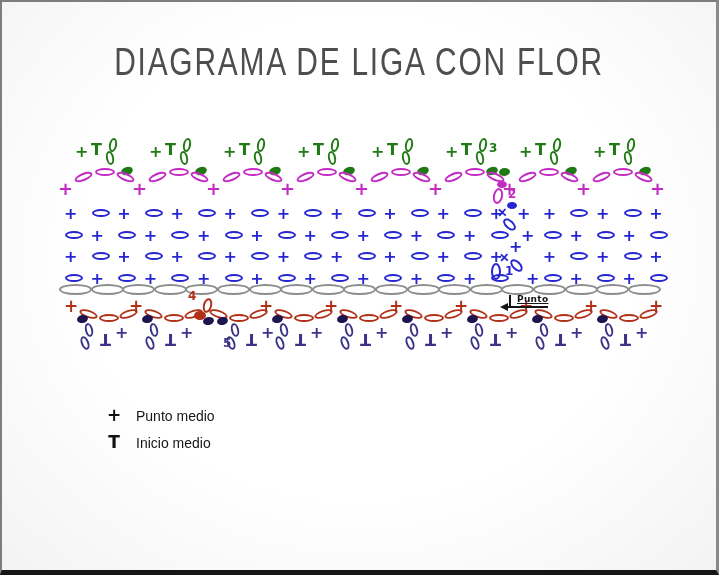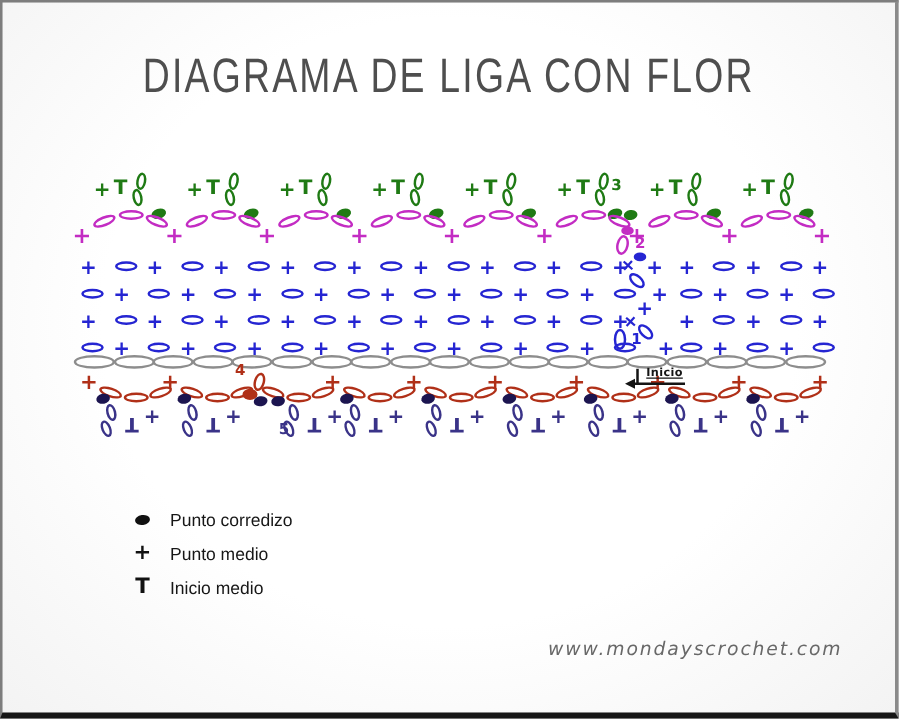--- a/index.html
+++ b/index.html
@@ -316,38 +316,31 @@
       <span class="sym" style="left: 618px; top: 329px; color: rgb(58, 51, 136); font-size: 16px; font-weight: 600; transform: rotate(180deg);">T</span>
       <span class="sym" style="left: 633px; top: 323px; color: rgb(58, 51, 136); font-size: 16px; font-weight: 600; transform: rotate(0deg);">+</span>
       <span class="sym" style="left: 503px; top: 263px; color: rgb(37, 37, 210); font-size: 12px; font-weight: 700; transform: rotate(0deg);">1</span>
       <span class="sym" style="left: 506px; top: 186px; color: rgb(195, 44, 195); font-size: 12px; font-weight: 700; transform: rotate(0deg);">2</span>
       <span class="sym" style="left: 487px; top: 140px; color: rgb(31, 122, 20); font-size: 12px; font-weight: 700; transform: rotate(0deg);">3</span>
       <span class="sym" style="left: 186px; top: 288px; color: rgb(176, 48, 24); font-size: 12px; font-weight: 700; transform: rotate(0deg);">4</span>
       <span class="sym" style="left: 221px; top: 335px; color: rgb(58, 51, 136); font-size: 12px; font-weight: 700; transform: rotate(0deg);">5</span>
       <div class="sym" style="left: 507px; top: 293px; width: 1.5px; height: 12px; background: rgb(21, 21, 21);"></div>
       <div class="sym" style="left: 505px; top: 304px; width: 41px; height: 1.5px; background: rgb(21, 21, 21);"></div>
       <div class="sym" style="left: 498px; top: 301px; width: 0px; height: 0px; border-top: 4px solid transparent; border-bottom: 4px solid transparent; border-right: 8px solid rgb(21, 21, 21);"></div>
-      <span class="sym" style="left: 515px; top: 293px; color: rgb(21, 21, 21); font-size: 9px; font-weight: 700; transform: rotate(0deg); text-decoration: underline; letter-spacing: 0.3px;">Inicio</span>
+      <span class="sym" style="left: 515px; top: 293px; color: rgb(21, 21, 21); font-size: 9px; font-weight: 700; transform: rotate(0deg); text-decoration: underline; letter-spacing: 0.3px;">Punto</span>
     </div>
 
   <div class="legend">
-    <div class="legend-row">
-      <span class="legend-icon">
-          <span class="icon-slip"></span>
-        </span>
-      <span class="legend-label">Punto corredizo</span>
-    </div>
     <div class="legend-row">
       <span class="legend-icon">
           <span class="icon-glyph">+</span>
         </span>
       <span class="legend-label">Punto medio</span>
     </div>
     <div class="legend-row">
       <span class="legend-icon">
           <span class="icon-glyph">T</span>
         </span>
       <span class="legend-label">Inicio medio</span>
     </div>
   </div>
 
-  <div class="watermark">www.mondayscrochet.com</div>
 </div>
 
 </body></html>

